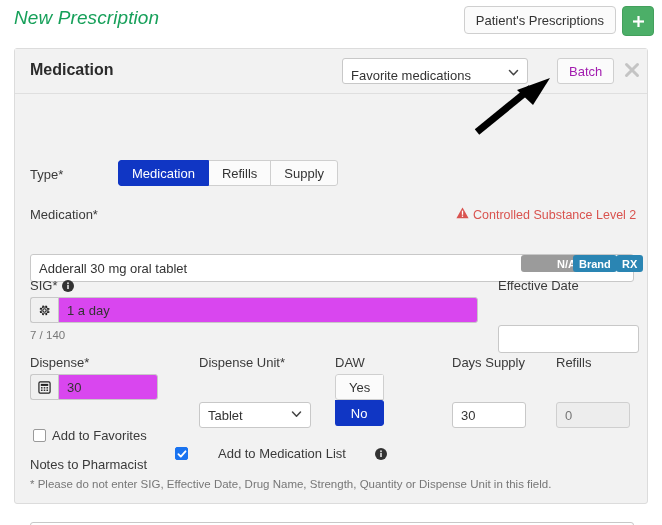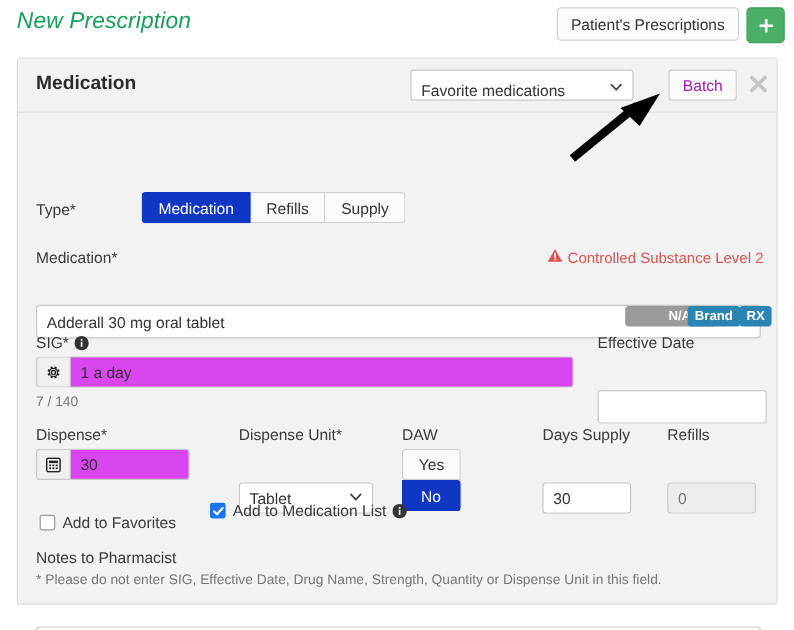--- a/index.html
+++ b/index.html
@@ -313,21 +313,21 @@
     <div class="lbl" style="left:541px;top:261px;">Refills</div>
     <div class="inp disabled" style="left:541px;top:280px;width:74px;height:26px;">
       <span>0</span>
     </div>
 
     <div class="chkrow" style="left:18px;top:334px;">
       <span class="box"></span>
       <span>Add to Favorites</span>
     </div>
 
-    <div class="chkrow" style="left:160px;top:324px;">
+    <div class="chkrow" style="left:160px;top:352px;gap:24px;">
       <span class="box on">
         <svg width="10" height="10" viewBox="0 0 10 10">
           <path d="M1.4 5.2 L3.8 7.6 L8.5 2.3" fill="none" stroke="#ffffff" stroke-width="1.8" stroke-linecap="round" stroke-linejoin="round"></path>
         </svg>
       </span>
       <span>Add to Medication List</span>
       <span class="info">
         <svg width="12" height="12" viewBox="0 0 12 12">
           <circle cx="6" cy="6" r="6" fill="#333"></circle>
           <rect x="5.3" y="4.8" width="1.4" height="4.2" fill="#fff"></rect>

